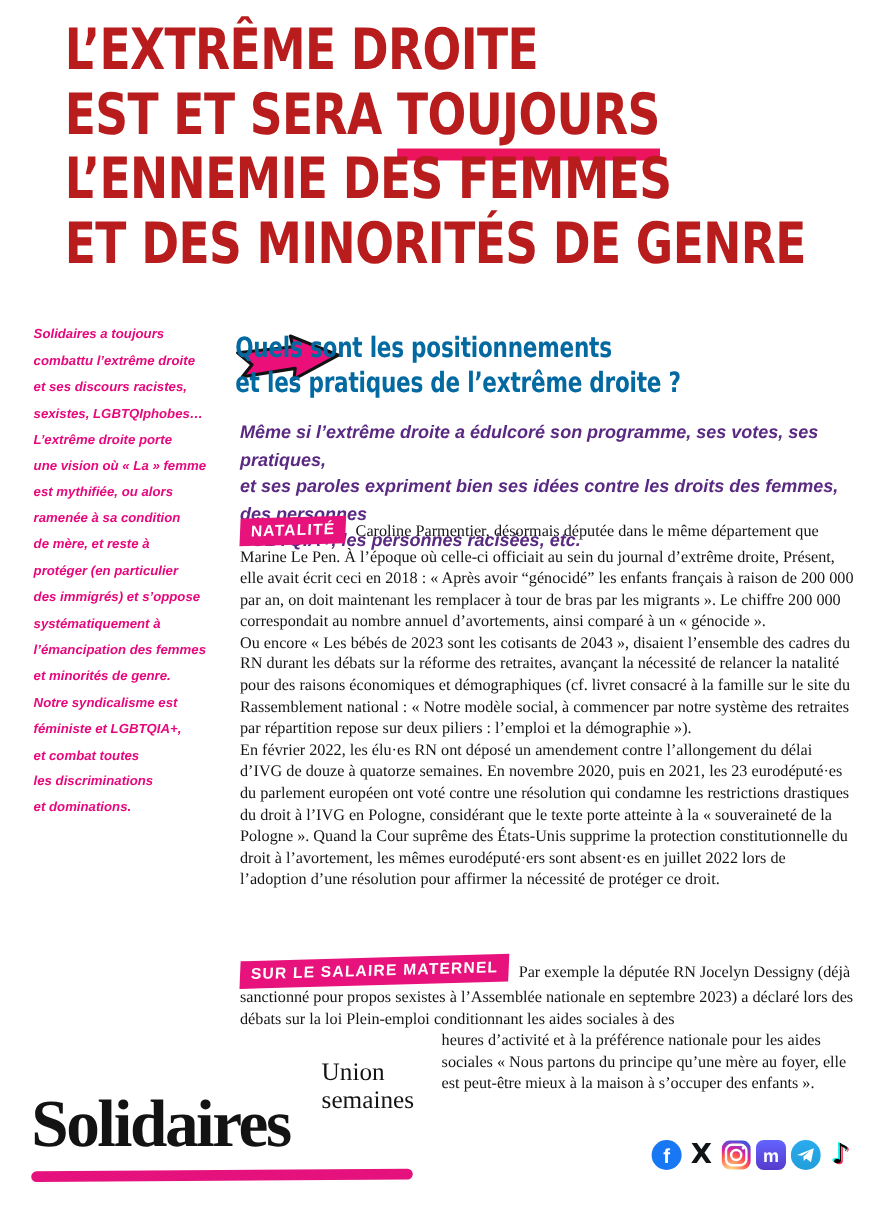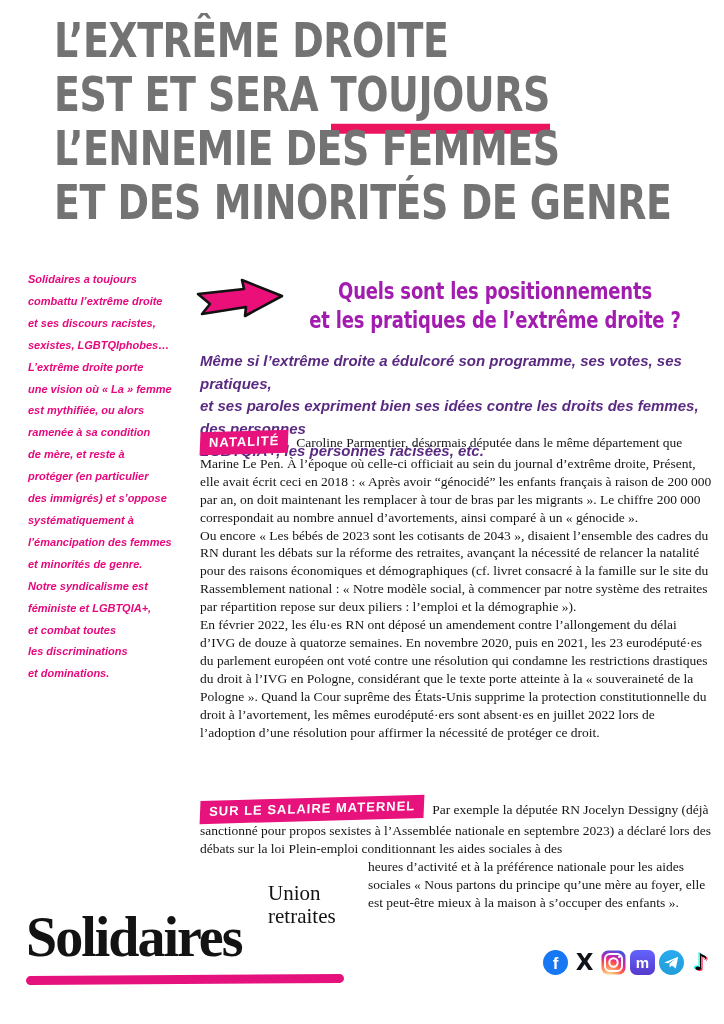--- a/index.html
+++ b/index.html
@@ -2,39 +2,39 @@
 <html lang="fr"><head>
 <meta charset="utf-8">
 <style>
   html,body { margin:0; padding:0; background:#fff; }
   .page {
     position:relative; width:724px; height:1024px; background:#ffffff;
     font-family:"Liberation Sans", sans-serif; overflow:hidden;
   }
 
   
-  .title-block { position:absolute; left:54px; top:14px; color:#737373; }
+  .title-block { position:absolute; left:54px; top:14px; color:#b91c1c; }
   .title-line {
     font-family:"DejaVu Sans", sans-serif; font-weight:800;
     font-size:38px; line-height:54px; letter-spacing:-0.5px;
     transform:scaleY(1.25); transform-origin:left center; white-space:nowrap;
   }
   .underline-pink { border-bottom:8px solid #ec145f; padding-bottom:1px; }
 
   
   .sidebar {
     position:absolute; left:28px; top:269px; width:176px;
     color:#e6087c; font-weight:bold; font-style:italic;
     font-size:11px; line-height:21.9px; white-space:pre-line;
   }
 
   
   .heading-row { position:absolute; left:196px; top:276px; width:520px; }
   .arrow-svg { position:absolute; left:0; top:2px; }
-  .heading-text { margin-left:78px; color:#a21caf;text-align:center; }
+  .heading-text { color:#0369a1; }
   .heading-line {
     font-family:"DejaVu Sans", sans-serif; font-weight:800;
     font-size:18px; line-height:29px; letter-spacing:-0.2px;
     transform:scaleY(1.3); transform-origin:left center; white-space:nowrap;
   }
 
   
   .intro {
     position:absolute; left:200px; top:350px; width:522px;
     color:#5a2a82; font-weight:bold; font-style:italic;
@@ -138,21 +138,21 @@
   </section>
 
   <section class="salaire-col">
     <p class="body-p"><span class="badge">SUR LE SALAIRE MATERNEL</span><span><span>Par exemple la députée RN Jocelyn Dessigny (déjà sanctionné pour propos sexistes à l’Assemblée nationale en septembre 2023) a déclaré lors des débats sur la loi Plein-emploi conditionnant les aides sociales à des</span></span></p>
     <p class="body-p indented"><span>heures d’activité et à la préférence nationale pour les aides sociales « </span><span class="it">Nous partons du principe qu’une mère au foyer, elle est peut-être mieux à la maison à s’occuper des enfants</span><span> ».</span></p>
   </section>
 
   <div class="logo">
     <div class="logo-union">
       <div>Union</div>
-      <div>retraites</div>
+      <div>semaines</div>
     </div>
     <div class="logo-name">Solidaires</div>
     <div class="logo-underline"></div>
   </div>
 
   <div class="social-row">
     <span class="icon fb">
         <span class="fb-f">f</span>
       </span>
     <span class="icon">

